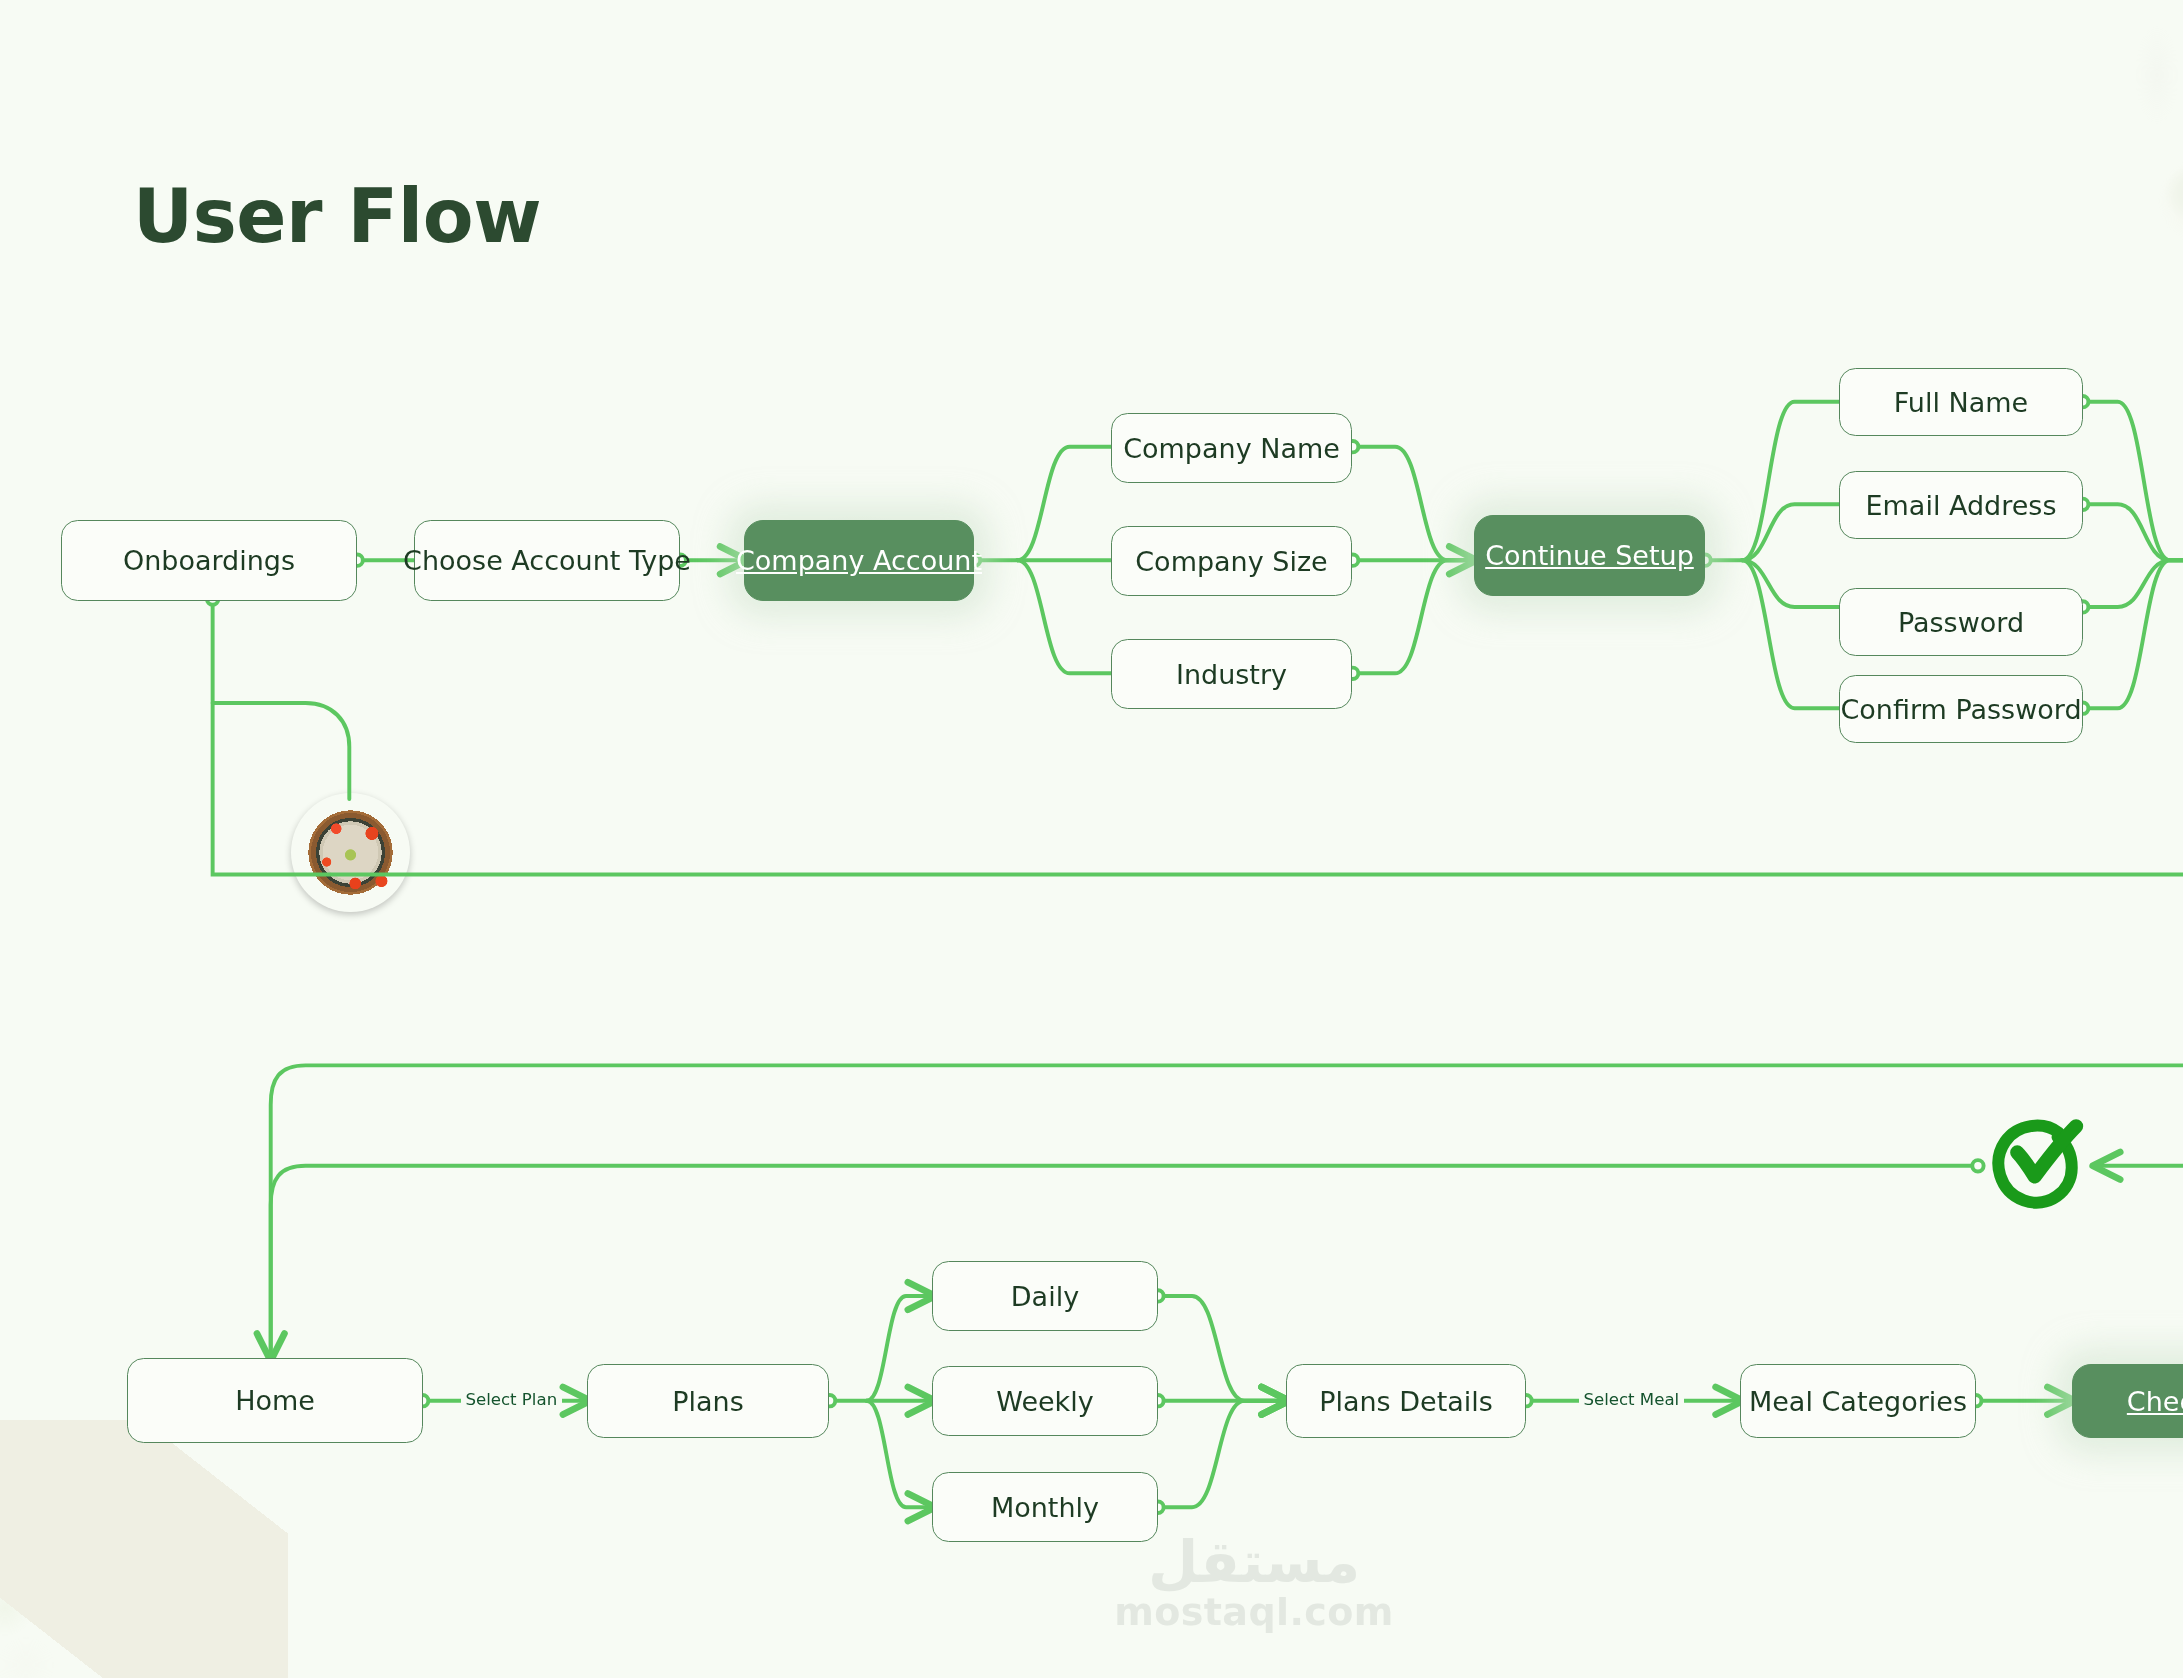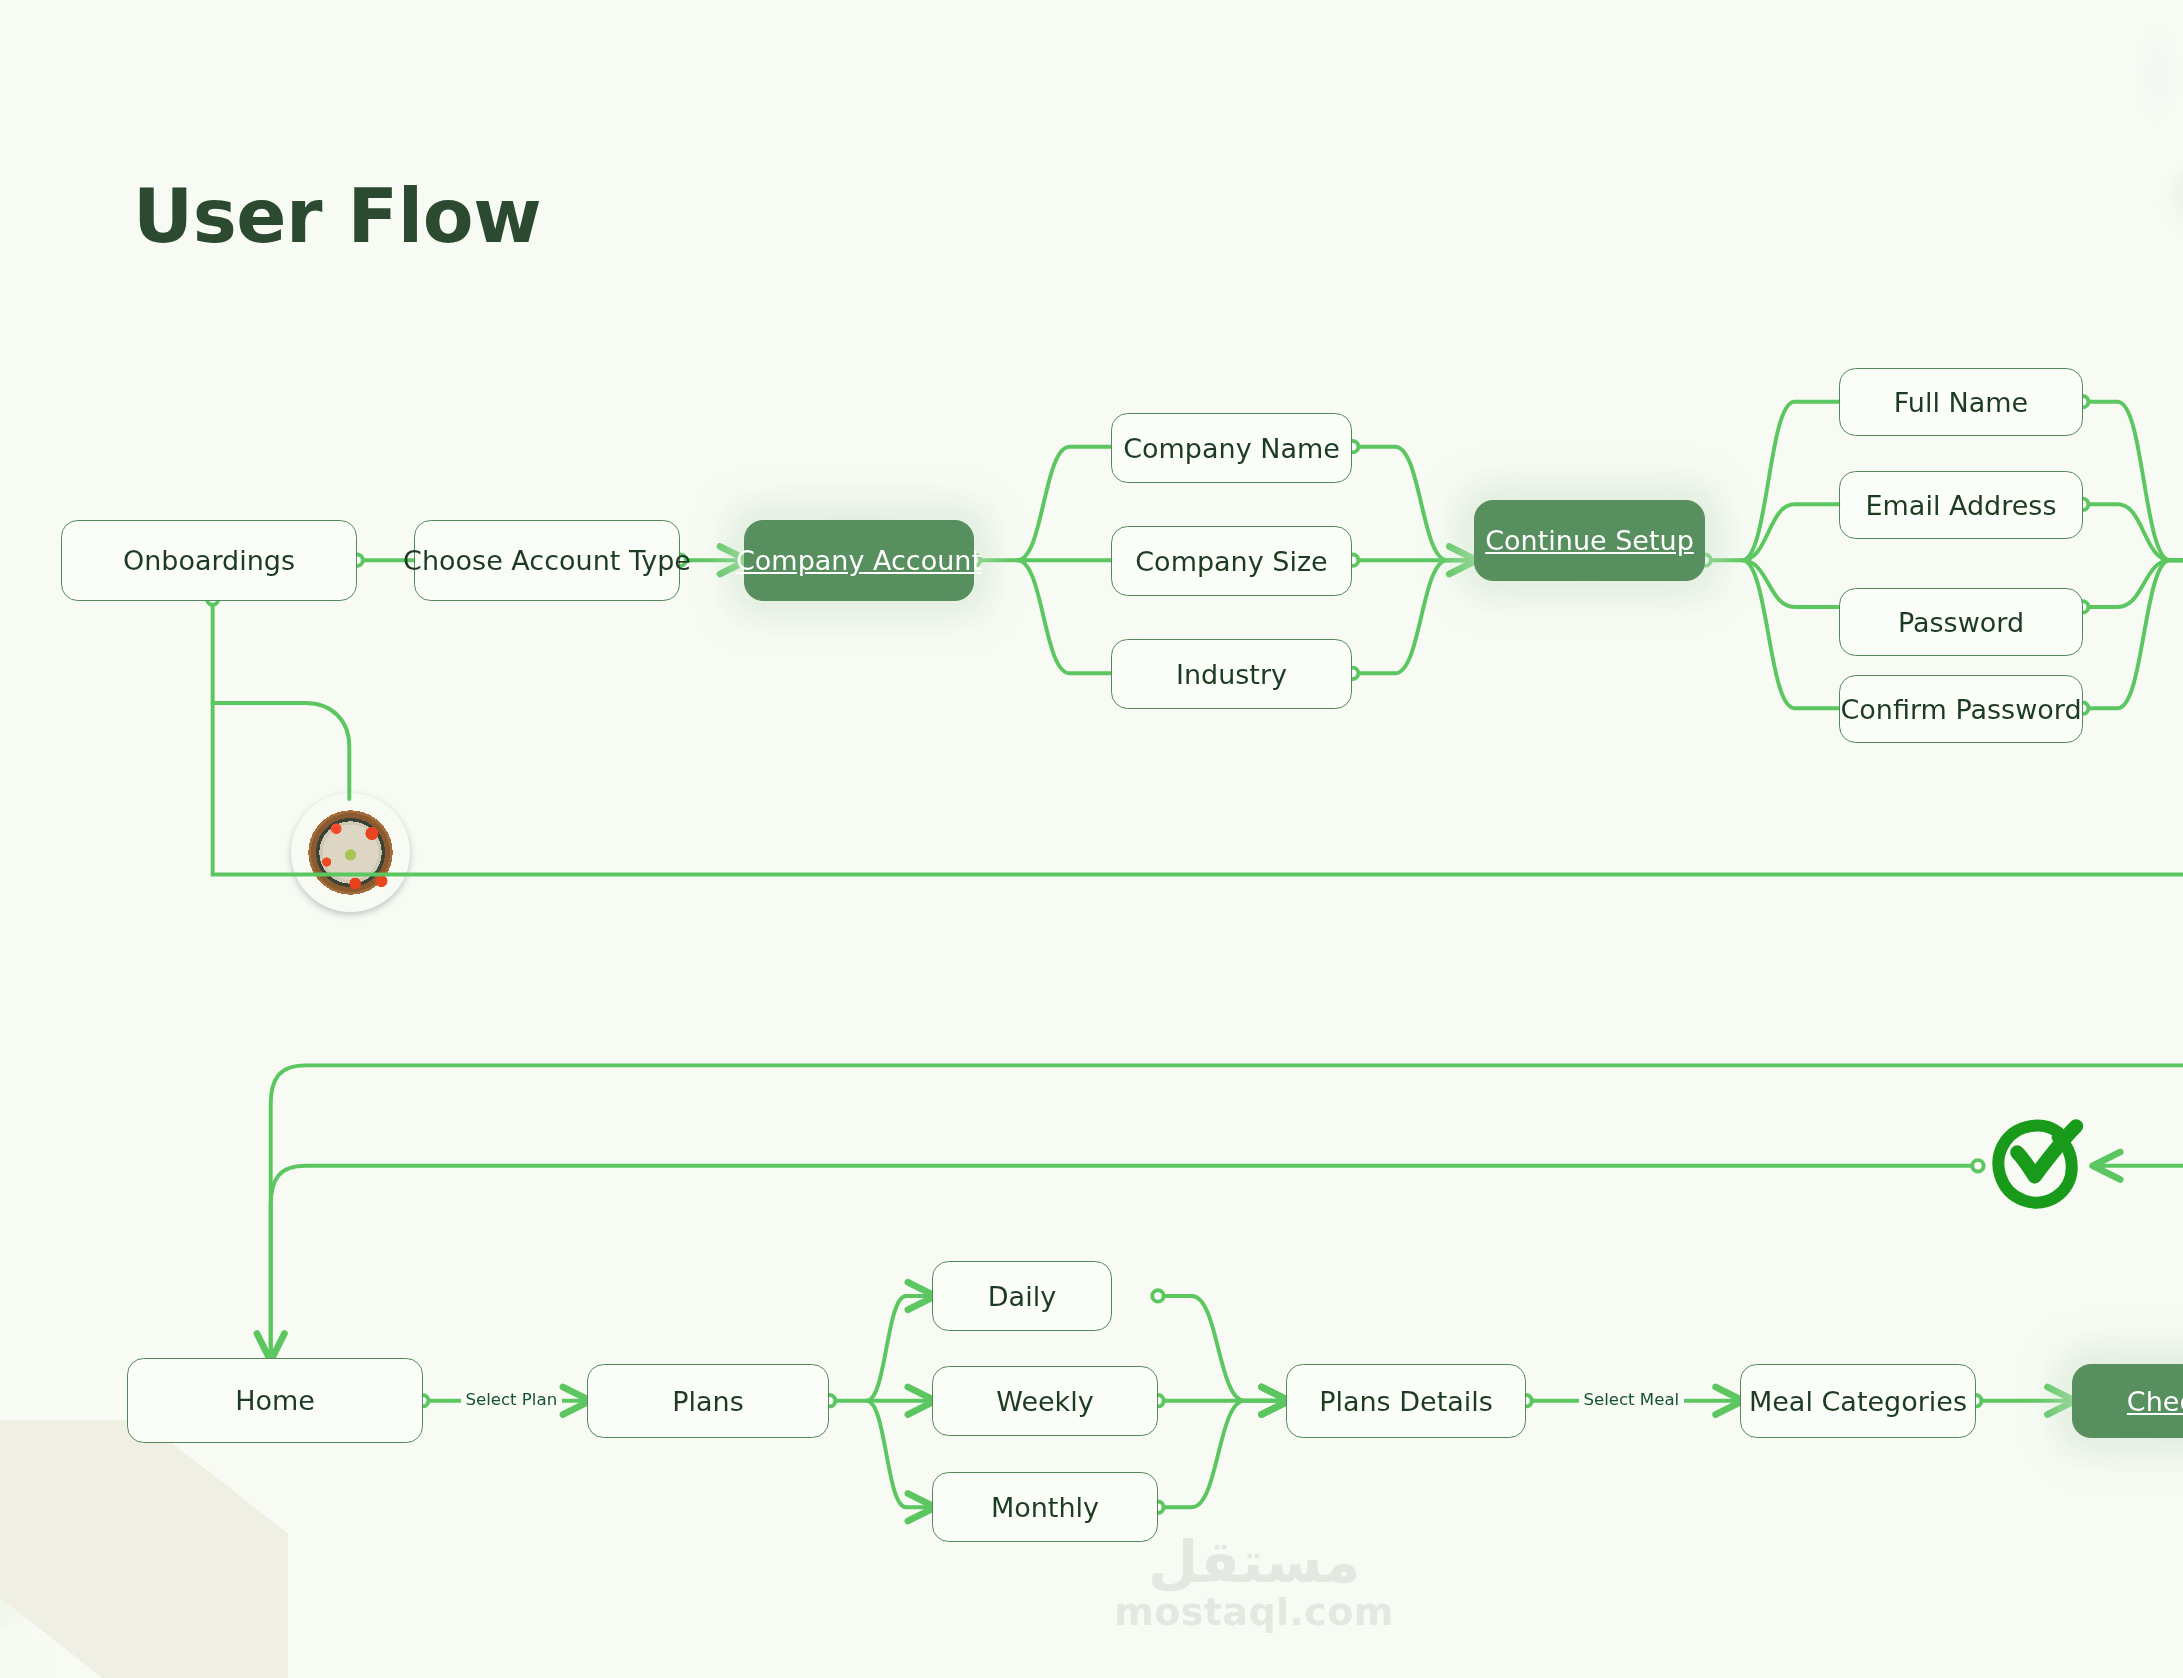--- a/index.html
+++ b/index.html
@@ -185,31 +185,31 @@
   </div>
 
   <div class="node plain" style="left:61px;  top:520px; width:296px; height:81px;">Onboardings</div>
   <div class="node plain" style="left:414px;  top:520px; width:266px; height:81px;">Choose Account Type</div>
   <div class="node filled" style="left:744px; top:520px; width:230px; height:81px;">Company Account</div>
 
   <div class="node plain" style="left:1111px; top:413px;  width:241px; height:70px;">Company  Name</div>
   <div class="node plain" style="left:1111px; top:526px; width:241px; height:70px;">Company Size</div>
   <div class="node plain" style="left:1111px; top:639px; width:241px; height:70px;">Industry</div>
 
-  <div class="node filled" style="left:1474px; top:500px; width:231px; height:81px;">Continue Setup</div>
+  <div class="node filled" style="left:1474px; top:515px; width:231px; height:81px;">Continue Setup</div>
 
   <div class="node plain" style="left:1839px; top:368px;  width:244px; height:68px;">Full Name</div>
   <div class="node plain" style="left:1839px; top:471px; width:244px; height:68px;">Email Address</div>
   <div class="node plain" style="left:1839px; top:573px; width:244px; height:68px;margin-top:15px;">Password</div>
   <div class="node plain" style="left:1839px; top:675px; width:244px; height:68px;">Confirm Password</div>
 
   <div class="node plain" style="left:127px;  top:1358px; width:296px; height:85px;">Home</div>
   <div class="node plain" style="left:587px; top:1364px; width:242px; height:74px;">Plans</div>
 
-  <div class="node plain" style="left:932px; top:1261px; width:180px; height:70px;">Daily</div>
+  <div class="node plain" style="left:932px; top:1261px; width:226px; height:70px;">Daily</div>
   <div class="node plain" style="left:932px; top:1366px; width:226px; height:70px;">Weekly</div>
   <div class="node plain" style="left:932px; top:1472px; width:226px; height:70px;">Monthly</div>
 
   <div class="node plain" style="left:1286px; top:1364px; width:240px; height:74px;">Plans Details</div>
   <div class="node plain" style="left:1740px; top:1364px; width:236px; height:74px;">Meal Categories</div>
   <div class="node filled" style="left:2072px; top:1364px; width:236px; height:74px;">Checkout</div>
 
   <div class="edge-label" style="left:461px; top:1392px;">Select Plan</div>
   <div class="edge-label" style="left:1579px; top:1392px;">Select Meal</div>
 

